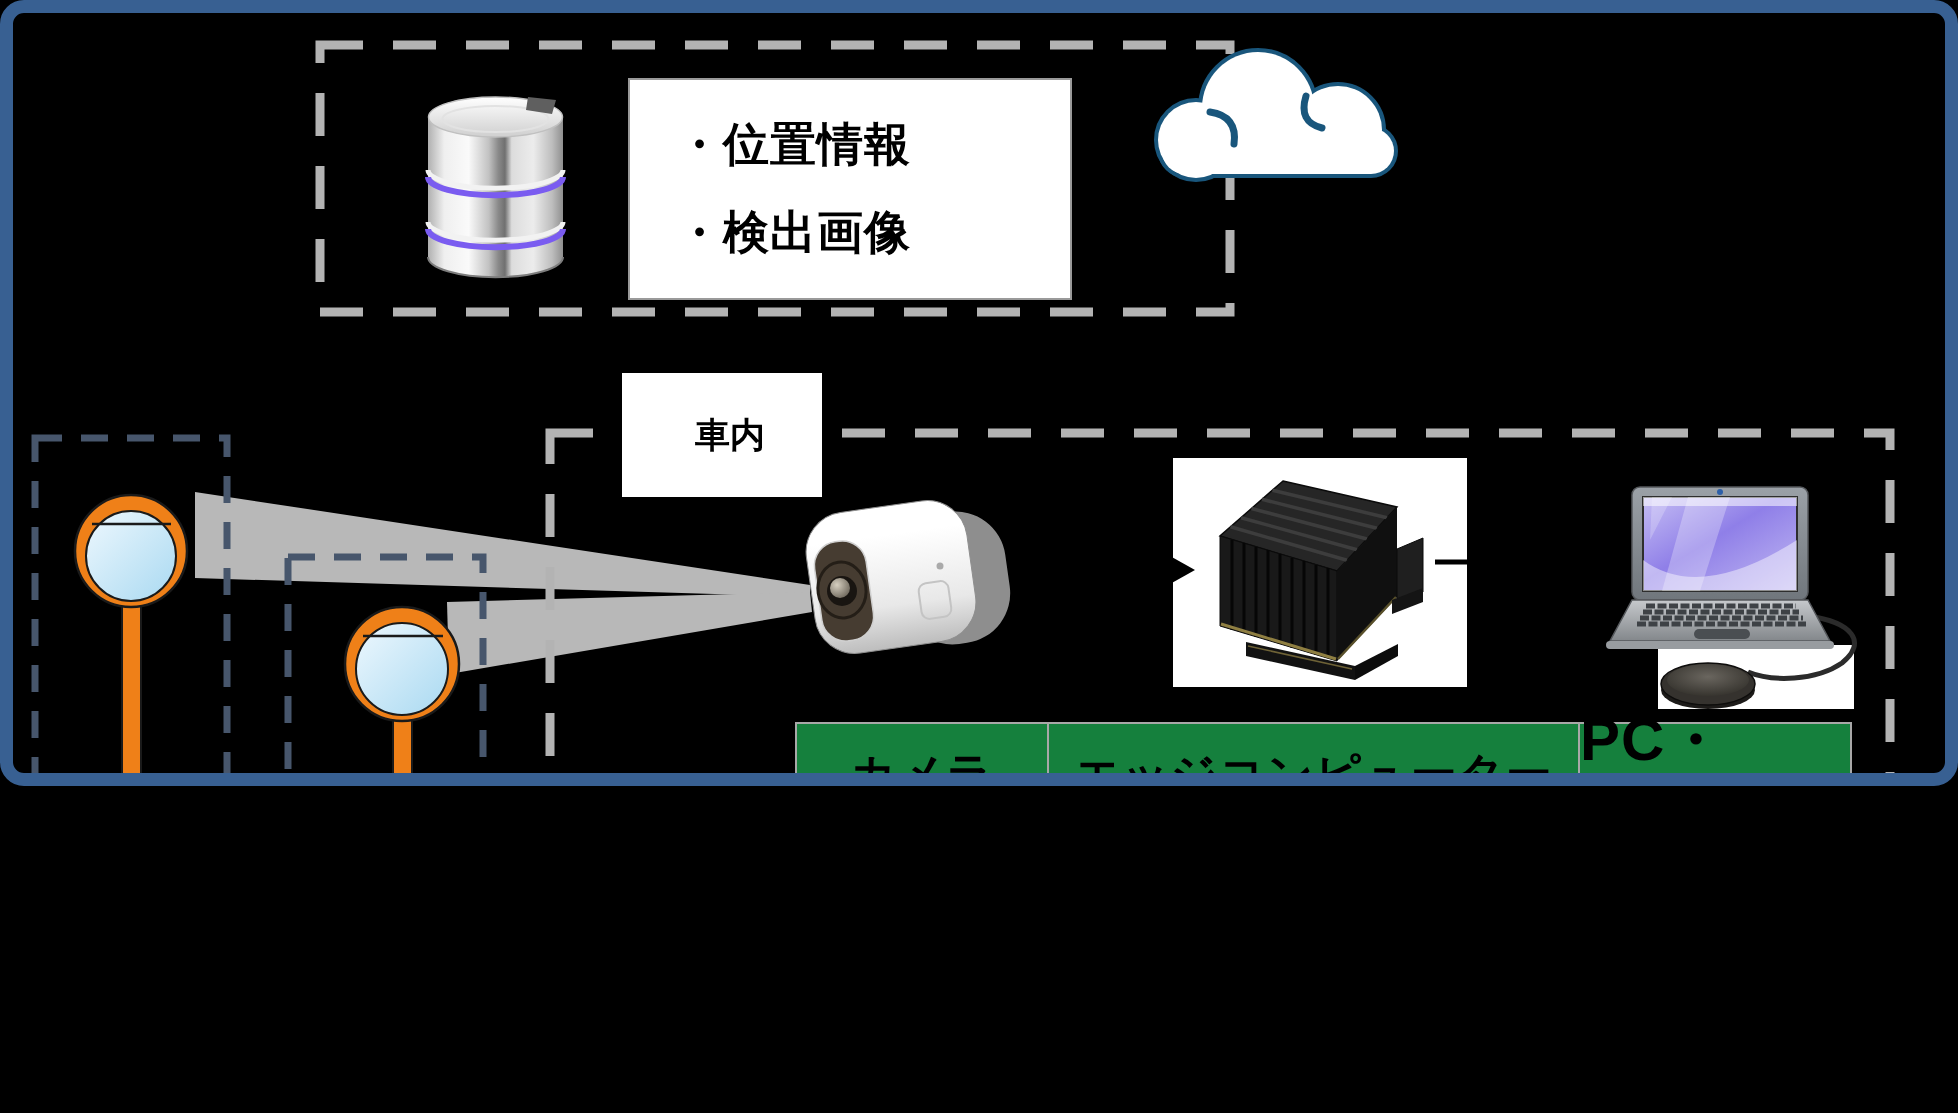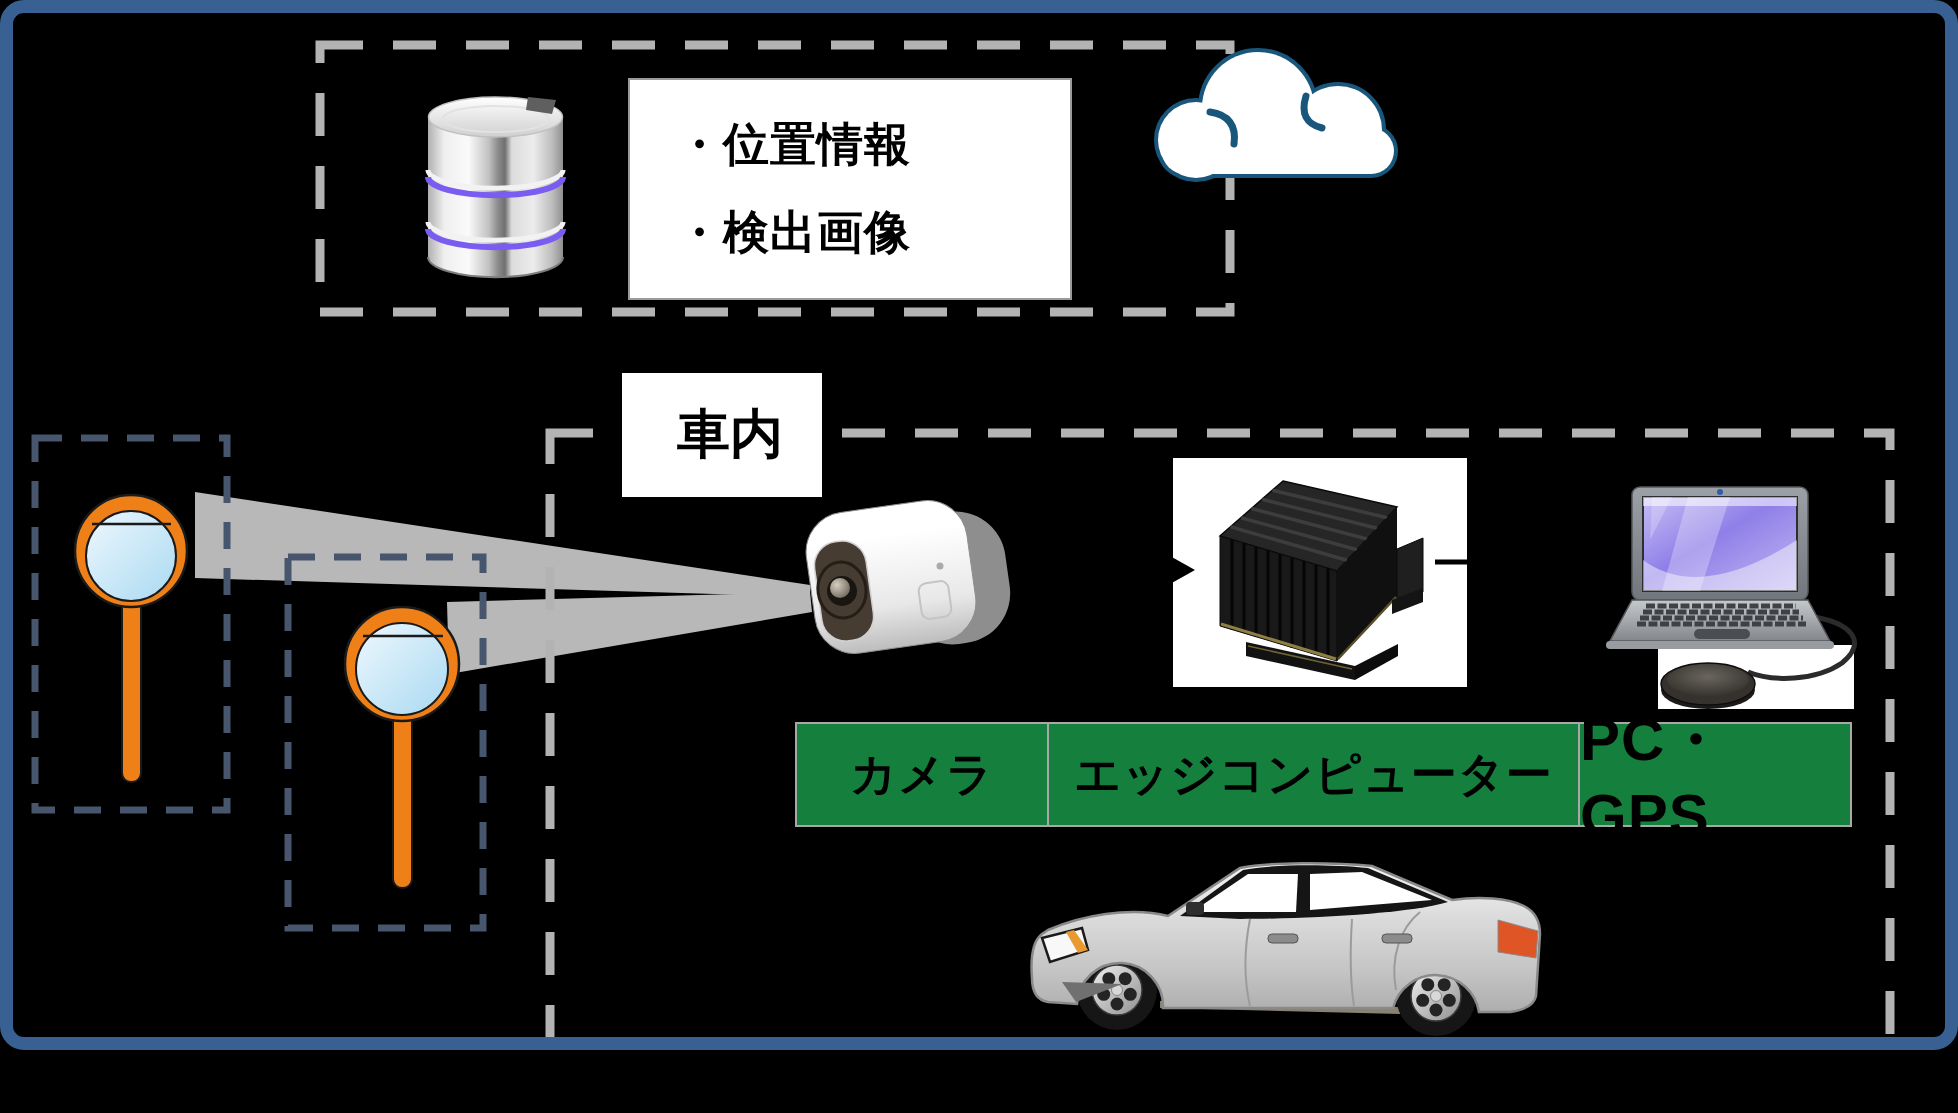--- a/index.html
+++ b/index.html
@@ -1,18 +1,18 @@
 <!DOCTYPE html>
 <html><head>
 <meta charset="utf-8">
 <style>
   html,body{margin:0;padding:0;background:#000;}
   #canvas{
     position:relative;
-    width:1958px;height:1050px;
+    width:1958px;height:786px;
     background:#000;
     overflow:hidden;
     font-family:"Liberation Sans","DejaVu Sans",sans-serif;
   }
   #diagram-svg{position:absolute;left:0;top:0;width:1958px;height:1113px;}
   .frame{
     position:absolute;inset:0;
     border:13px solid #386092;
     border-radius:24px;
     pointer-events:none;
@@ -31,21 +31,21 @@
     border:2px solid #9a9a9a;
     display:flex;flex-direction:column;justify-content:center;
     gap:26px;
     padding-left:46px;
     font-size:46px;
     letter-spacing:1px;
   }
   .vehicle-label{
     left:622px;top:373px;width:200px;height:124px;
     display:flex;align-items:center;justify-content:center;
-    font-size:53px;
+    font-size:35px;
     padding-left:16px;
   }
   .device-row{
     position:absolute;
     left:795px;top:722px;width:1057px;height:105px;
     display:flex;
     z-index:10;
   }
   .device-cell{
     box-sizing:border-box;

